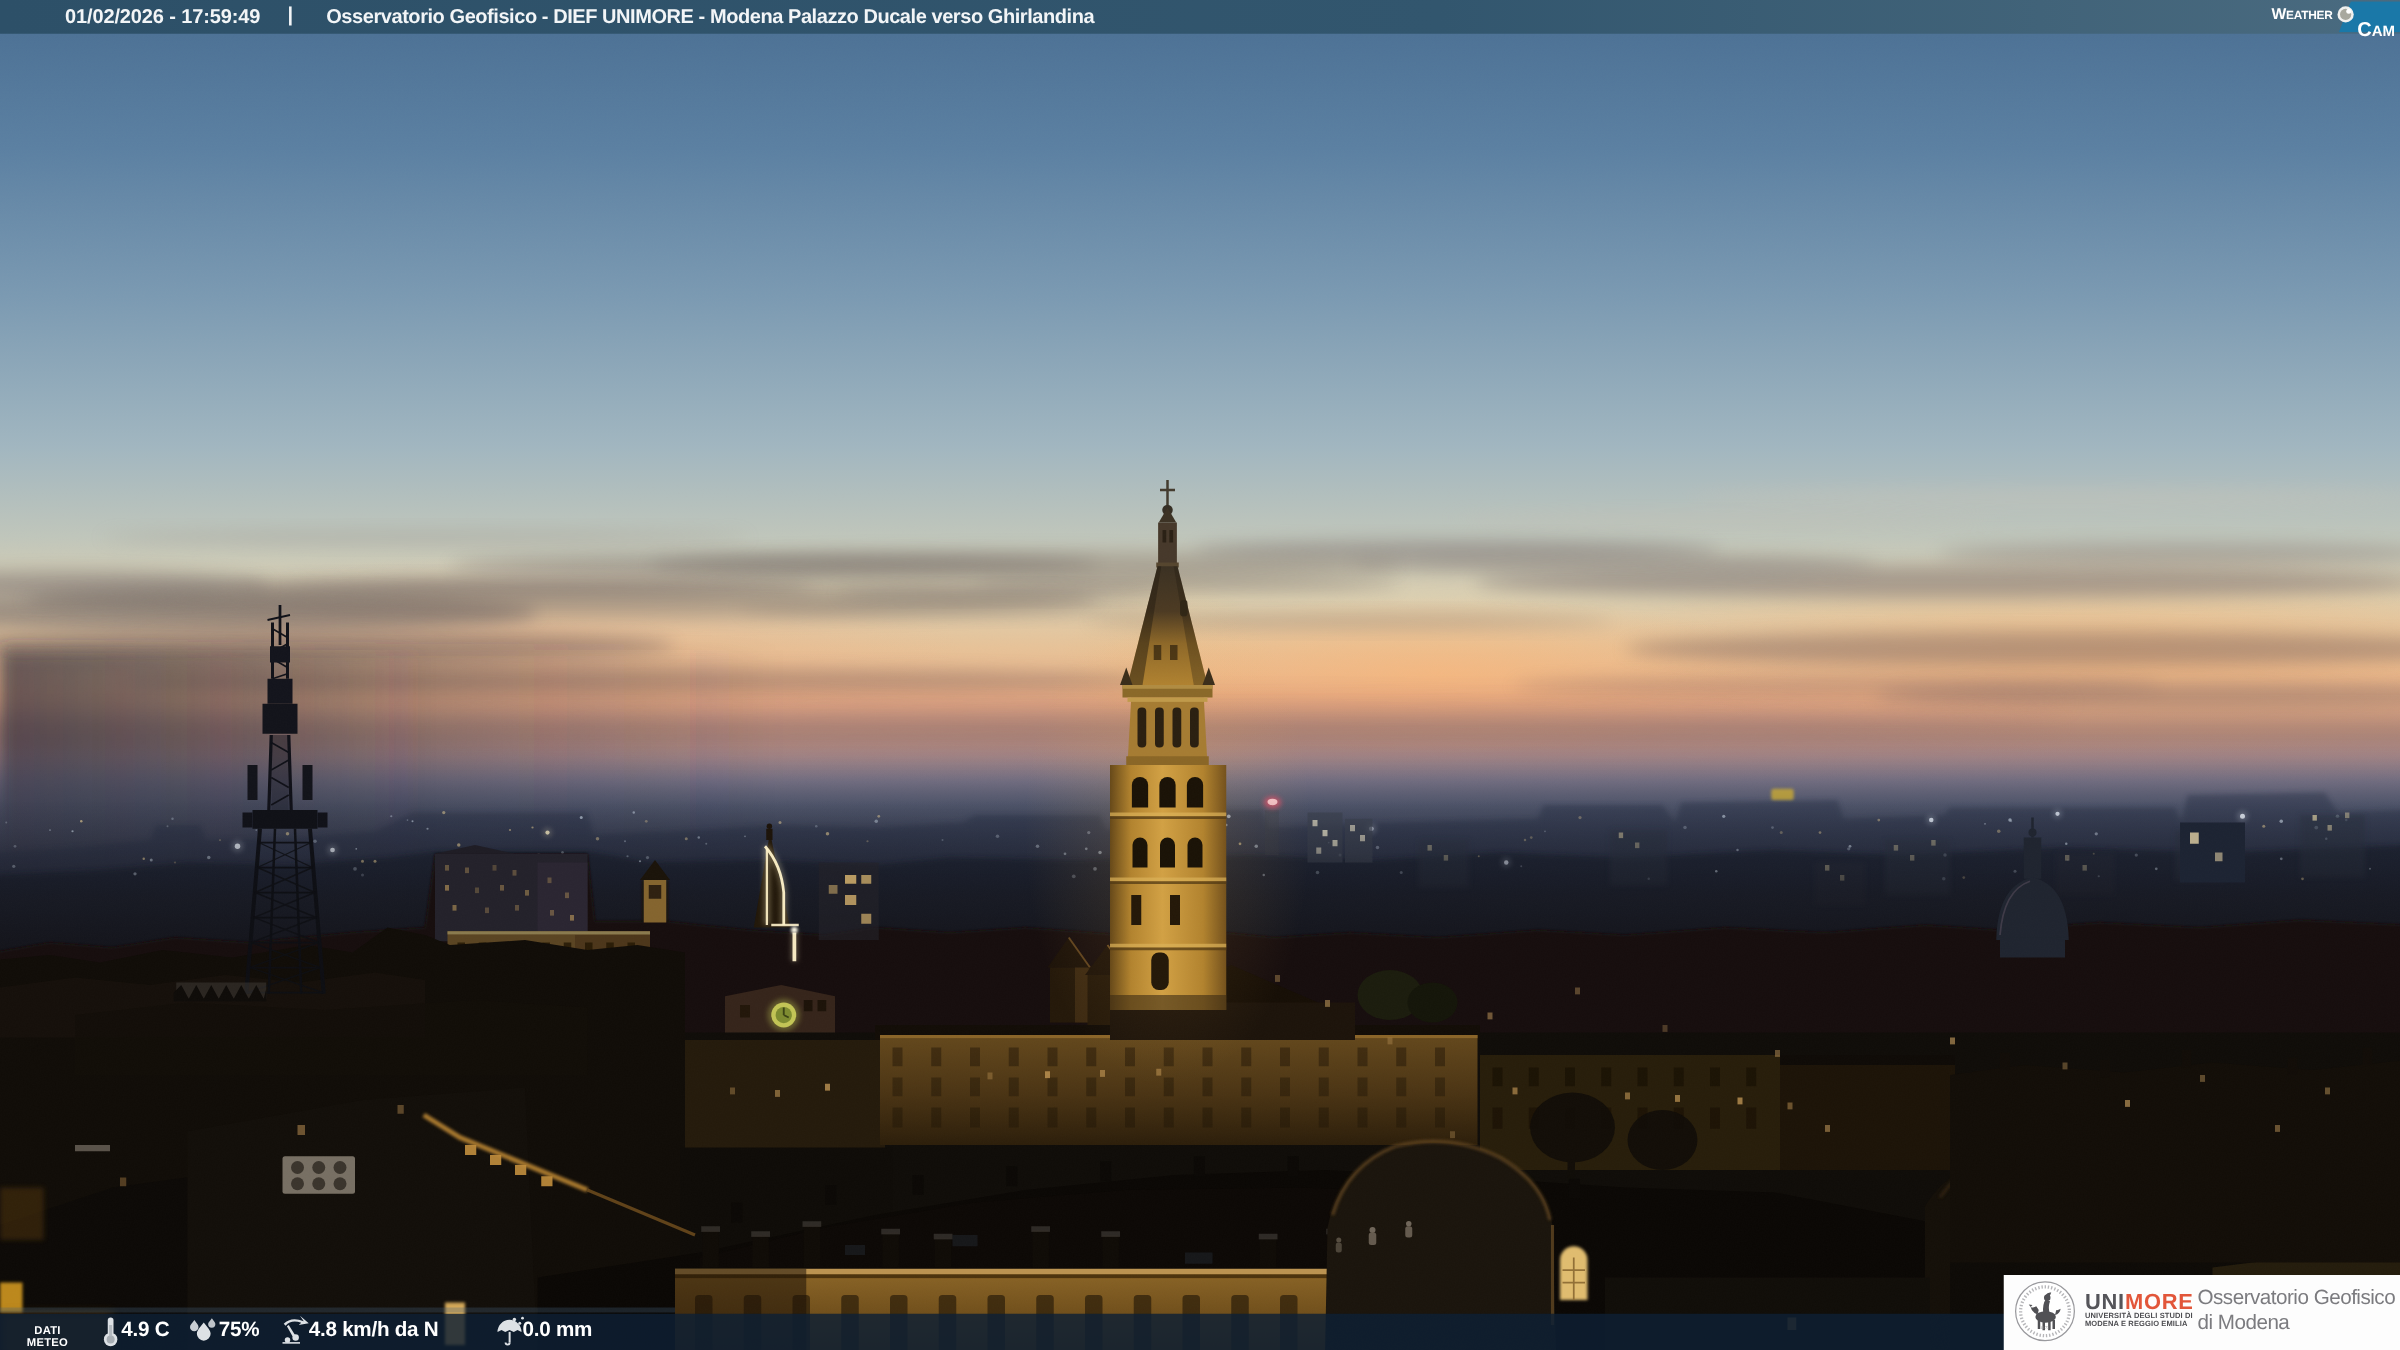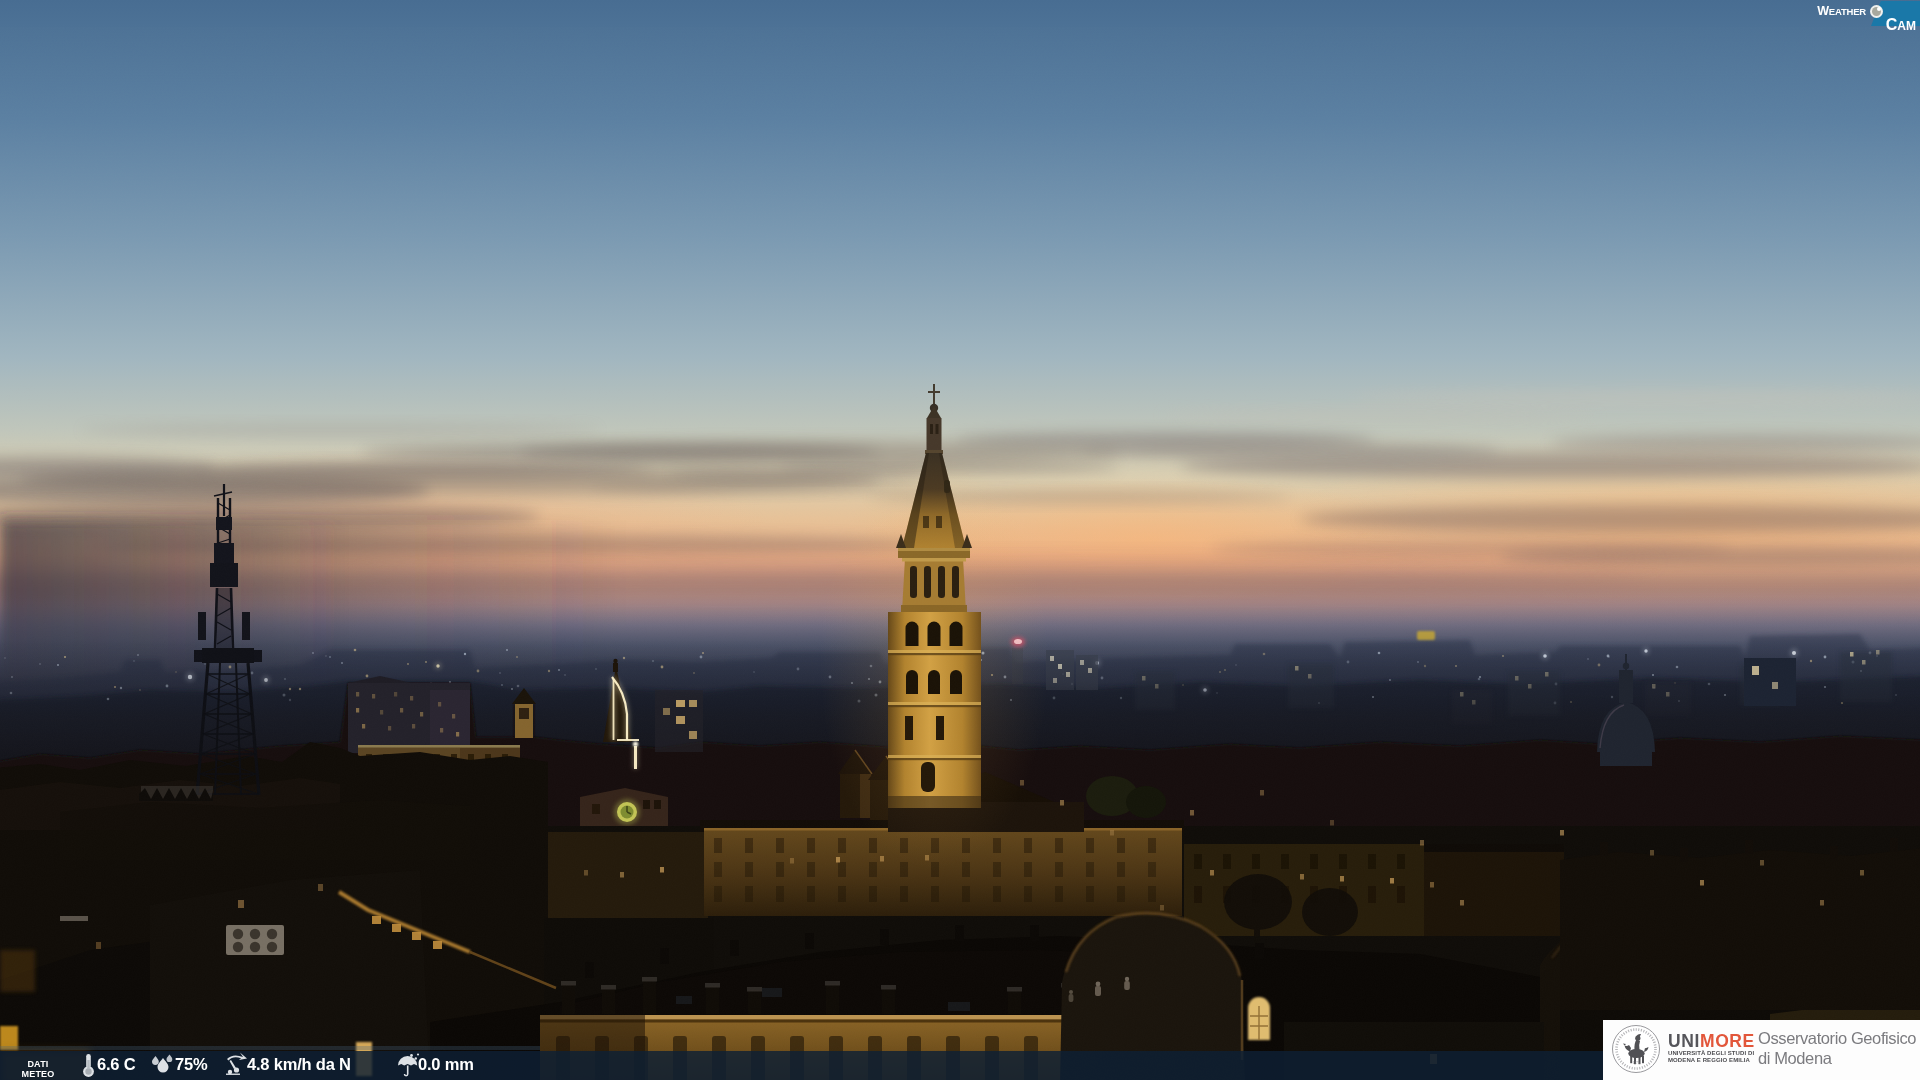--- a/index.html
+++ b/index.html
@@ -730,20 +730,25 @@
 <path d="M 201 754 L 255 754" stroke-width="1.4"></path>
 <path d="M 201 754 L 256 774 M 255 754 L 200 774" stroke-width="1.1" opacity="0.9"></path>
 <path d="M 200 774 L 256 774" stroke-width="1.4"></path>
 <path d="M 200 774 L 258 794 M 256 774 L 198 794" stroke-width="1.1" opacity="0.9"></path>
 <path d="M 198 794 L 258 794" stroke-width="1.4"></path>
 </g>
 <rect x="141" y="786" width="72" height="13" fill="#4a4742" opacity="0.4"></rect>
 <path d="M 139 801 L 139 794 L 145 788 L 151 799 L 157 788 L 163 799 L 169 788 L 175 799 L 181 788 L 187 799 L 193 788 L 199 799 L 205 788 L 211 799 L 213 791 L 213 801 Z" fill="#0e0b08"></path>
 <rect x="0" y="27" width="1920" height="1053" filter="url(#grain)" opacity="0.045"></rect>
 </svg>
+  <div class="topbar">
+    <span class="date">01/02/2026 - 17:59:49</span>
+    <span class="sep">|</span>
+    <span class="title">Osservatorio Geofisico - DIEF UNIMORE - Modena Palazzo Ducale verso Ghirlandina</span>
+  </div>
   <div class="wcam">
     <div class="blue"></div>
     <span class="wtxt">W<small>EATHER</small></span>
     <div class="lens">
         <i></i>
         <b></b>
       </div>
     <span class="ctxt">C<small>AM</small></span>
   </div>
   <div class="bbar">
@@ -764,21 +769,21 @@
         <path d="M 398 14.5 A 9.6 9.6 0 0 1 417.2 14.5 L 414 13 L 411 14.5 L 407.6 13 L 404.2 14.5 L 401.2 13 Z"></path>
         <rect x="406.9" y="14.5" width="1.6" height="8.5"></rect>
         <path d="M 408.5 23 A 2.4 2.4 0 0 1 403.7 23 L 405.2 23 A 0.9 0.9 0 0 0 407 23 Z"></path>
         <circle cx="411.5" cy="4.5" r="1.4"></circle>
         <circle cx="415.8" cy="7.5" r="1.2"></circle>
         <circle cx="407.8" cy="7.8" r="1.1"></circle>
         <circle cx="418" cy="3.5" r="1.1"></circle>
       </g>
     </svg>
     <div class="dm">DATI METEO</div>
-    <span class="t" style="left:97px;">6.6 C</span>
+    <span class="t" style="left:97px;">4.9 C</span>
     <span class="t" style="left:175px;">75%</span>
     <span class="t" style="left:247px;">4.8 km/h da N</span>
     <span class="t" style="left:418px;">0.0 mm</span>
   </div>
   <div class="logobox">
     <svg class="lb-seal" width="50" height="50" viewBox="0 0 50 50">
       <circle cx="25" cy="25" r="23.5" fill="#fff" stroke="#9a9a9e" stroke-width="1"></circle>
       <circle cx="25" cy="25" r="19.5" fill="none" stroke="#85858a" stroke-width="2.6" stroke-dasharray="1.1 1.5" opacity="0.6"></circle>
       <circle cx="25" cy="25" r="17" fill="#fff"></circle>
       <g fill="#515155">

